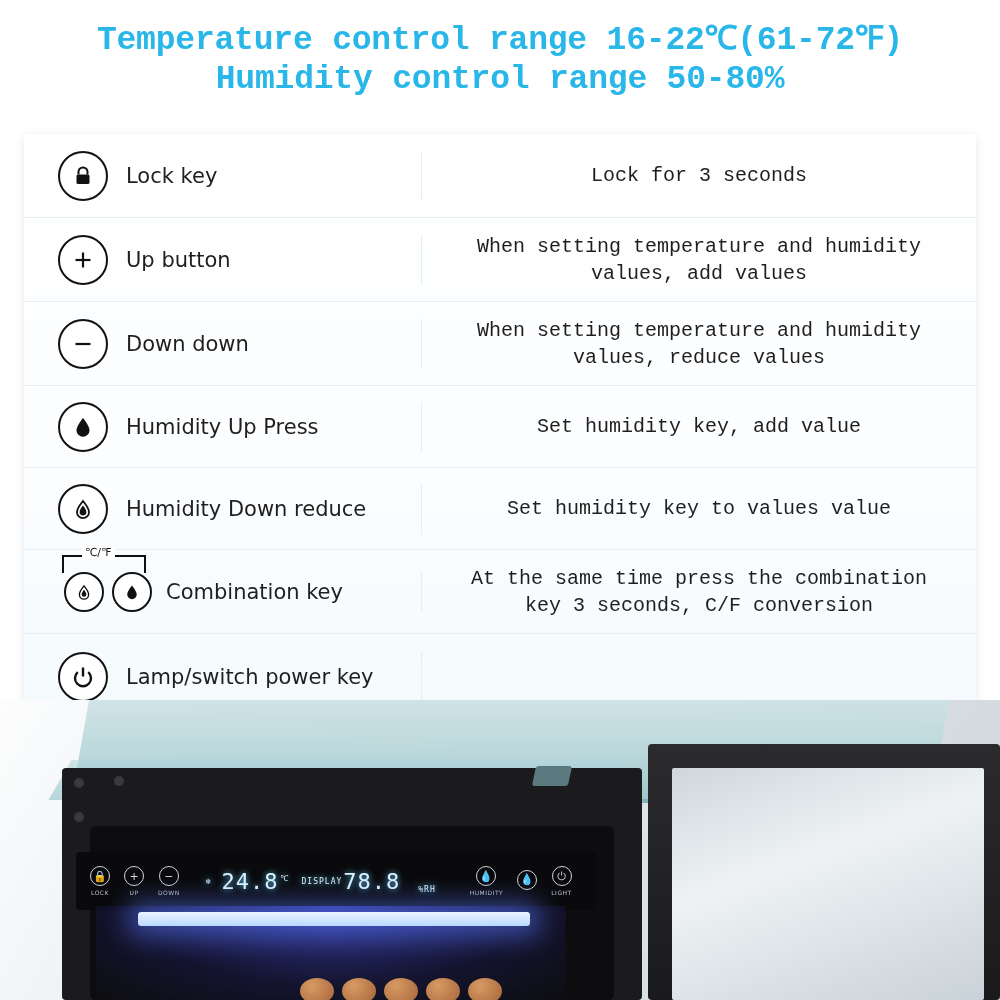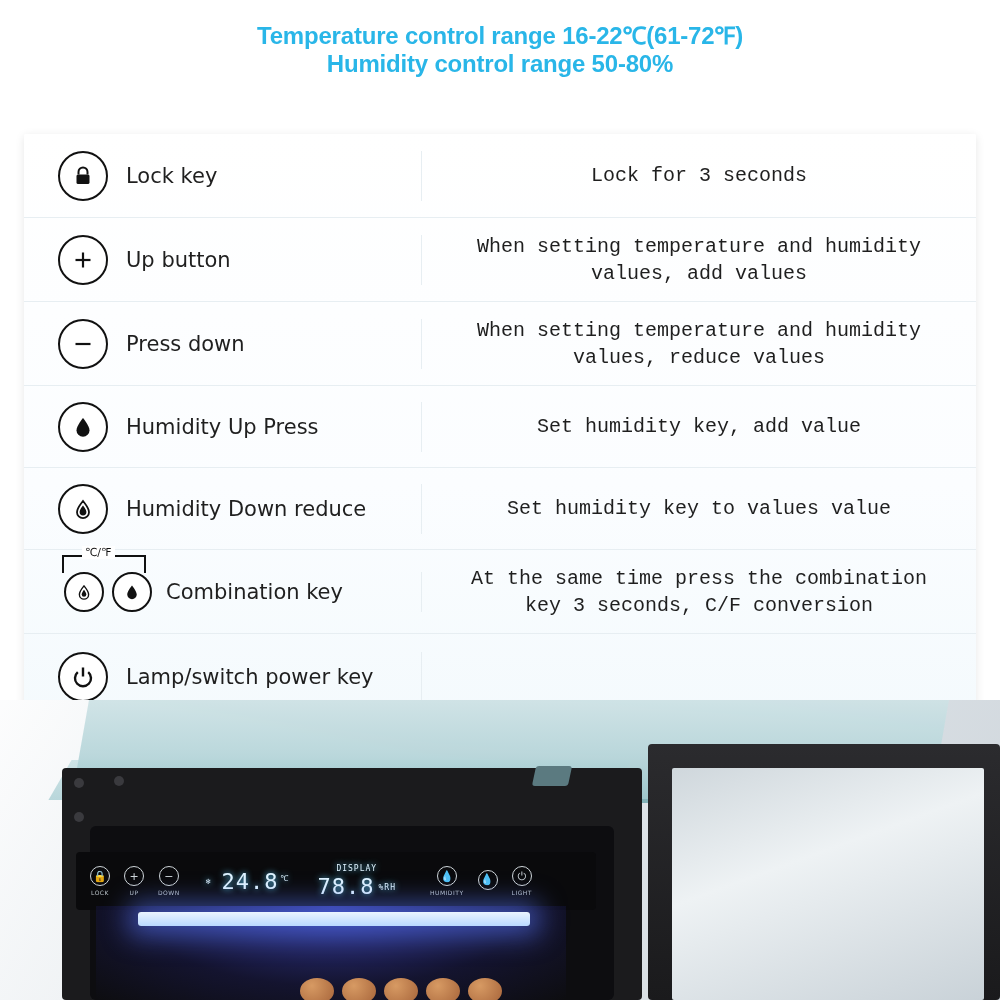--- a/index.html
+++ b/index.html
@@ -12,23 +12,23 @@
     position:relative;
   }
 
   
   .heading {
     text-align:center;
     padding-top:22px;
     line-height:1.18;
   }
   .heading .line {
-    font-family:Liberation Sans, sans-serif;
+    font-family:Liberation Mono, monospace;
     font-weight:bold;
-    font-size:24px;
+    font-size:33px;
     color:#29b6e8;
     letter-spacing:-0.2px;
     white-space:nowrap;
   }
 
   
   .card {
     position:absolute;
     left:24px;
     top:134px;
@@ -284,21 +284,21 @@
     </div>
   </div>
 
   <div class="row" style="height:84px">
     <div class="col-left">
       <div class="icon-btn">
         <svg width="26" height="26" viewBox="0 0 26 26">
           <line x1="5.5" y1="13" x2="20.5" y2="13" stroke="#111" stroke-width="2.2"></line>
         </svg>
       </div>
-      <div class="label">Press down</div>
+      <div class="label">Down down</div>
     </div>
     <div class="col-right">
       <div class="desc">When setting temperature and humidity values, reduce values</div>
     </div>
   </div>
 
   <div class="row" style="height:82px">
     <div class="col-left">
       <div class="icon-btn">
         <svg width="26" height="26" viewBox="0 0 26 26">
@@ -398,23 +398,23 @@
         <div class="p-cap">DOWN</div>
       </div>
     </div>
 
     <div style="display:flex;align-items:center;gap:10px;margin-left:26px;">
       <div class="lcd lcd-small">❄</div>
       <div style="display:flex;align-items:flex-start;gap:2px;">
         <div class="lcd lcd-big">24.8</div>
         <div class="lcd lcd-small" style="margin-top:3px">℃</div>
       </div>
-      <div style="display:flex;flex-direction:column;align-items:center;gap:1px;margin-left:18px;">
+      <div style="display:flex;align-items:center;gap:1px;margin-left:2px;">
         <div class="lcd lcd-small">DISPLAY</div>
-        <div style="display:flex;align-items:center;gap:4px;">
+        <div style="display:flex;align-items:flex-end;gap:18px;">
           <div class="lcd lcd-big">78.8</div>
           <div class="lcd lcd-small" style="margin-top:3px">%RH</div>
         </div>
       </div>
     </div>
 
     <div style="display:flex;align-items:center;gap:14px;margin-left:34px;">
       <div class="p-group">
         <div class="p-icon">💧</div>
         <div class="p-cap">HUMIDITY</div>

